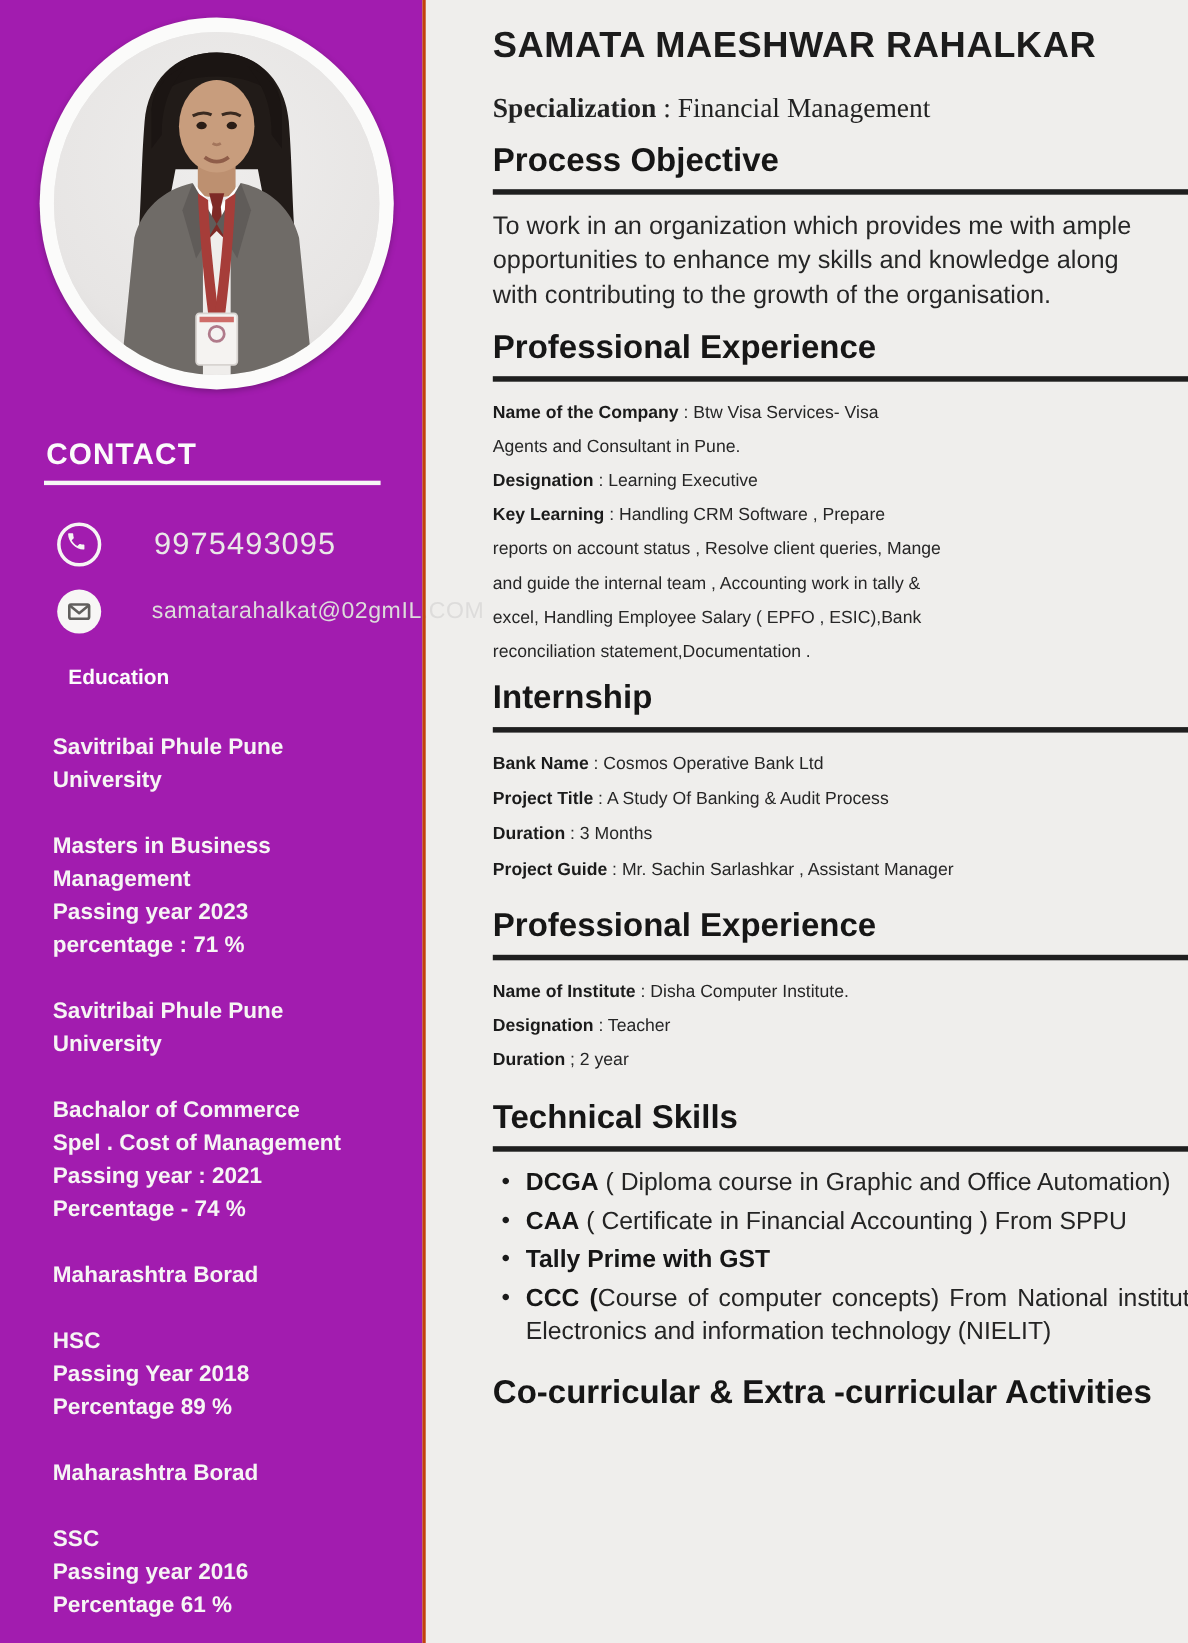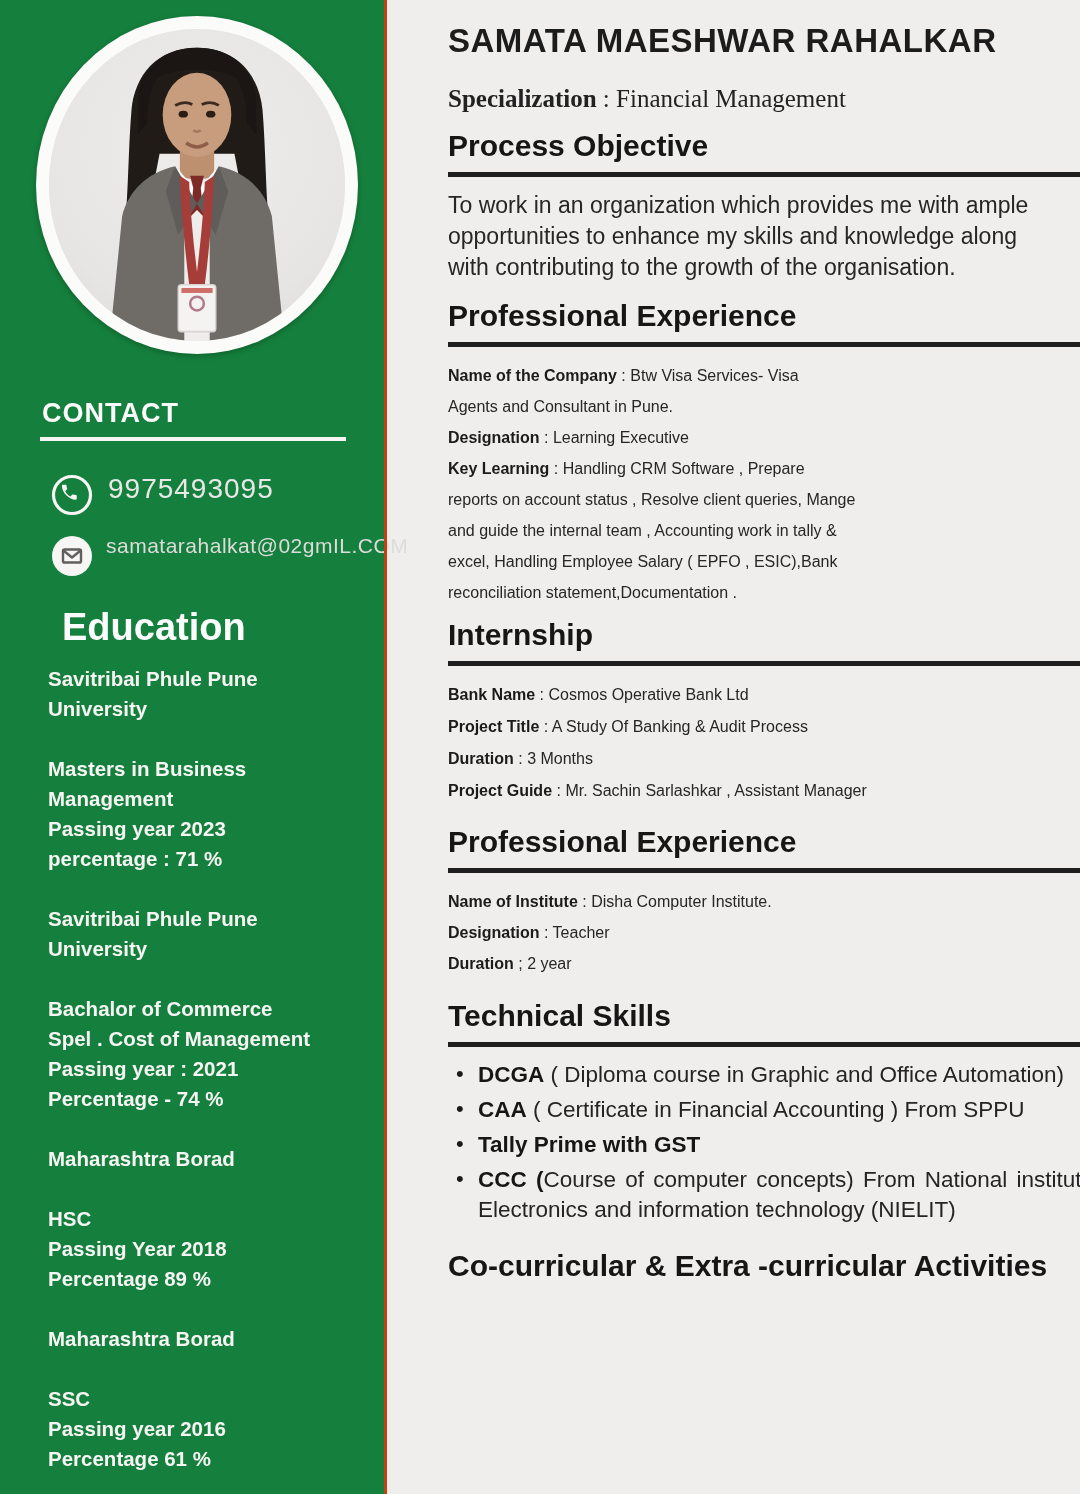--- a/index.html
+++ b/index.html
@@ -7,50 +7,50 @@
   body {
     font-family:"Liberation Sans", sans-serif;
     background:#efeeec;
     color:#222;
   }
   .page { position:relative; width:1080px; height:1494px; background:#efeeec; overflow:hidden; }
 
   
   .sidebar {
     position:absolute; left:0; top:0; width:384px; height:1494px;
-    background:#15803d; color:#f4f3f2;
+    background:#a21caf; color:#f4f3f2;
   }
   .photo-ring {
     position:absolute; left:36px; top:16px; width:322px; height:338px;
     background:#fbfbfa; border-radius:50%;
     display:flex; align-items:center; justify-content:center;
     box-shadow:0 2px 6px rgba(0,0,0,.25);
   }
   .photo-inner {
     width:296px; height:312px; border-radius:50%; overflow:hidden; background:#e9e8e7;
   }
   .photo-inner svg { width:100%; height:100%; display:block; }
 
   .contact-title {
     position:absolute; left:42px; top:398px;
     font-size:27px; font-weight:bold; letter-spacing:1px; color:#fbfbfb;
   }
   .contact-rule {
     position:absolute; left:40px; top:437px; width:306px; height:4px; background:#f6f6f5;
   }
-  .contact-row { position:absolute; left:50px; display:flex; align-items:flex-start; }
+  .contact-row { position:absolute; left:50px; display:flex; align-items:center;gap:32px; }
   .contact-row.phone { top:473px; }
   .contact-row.email { top:534px; }
   .cicon { width:44px; height:44px; flex:0 0 44px; }
   .contact-row.phone .ctext { font-size:28px; color:#e9e8e7; margin-left:14px; letter-spacing:1px; }
   .contact-row.email .ctext { font-size:21px; color:#dddcdb; margin-left:12px; letter-spacing:.5px; }
 
   .edu-title {
     position:absolute; left:62px; top:606px;
-    font-size:38px; font-weight:bold; color:#fcfcfc;
+    font-size:19px; font-weight:bold; color:#fcfcfc;
   }
   .edu-list { position:absolute; left:48px; top:664px; width:300px; }
   .edu-group {
     font-size:20.5px; font-weight:bold; color:#f6f5f4;
     line-height:30px; white-space:pre-line; margin-bottom:30px;
   }
 
   
   .main {
     position:absolute; left:384px; top:0; width:796px; height:1494px;

